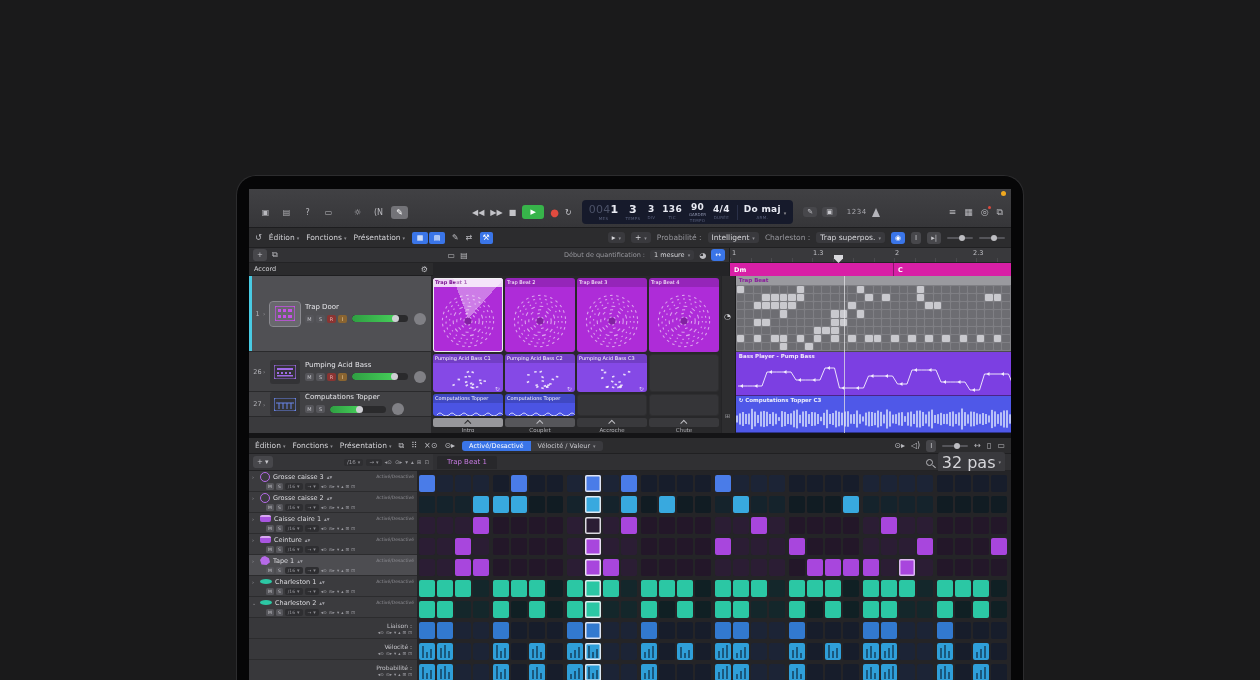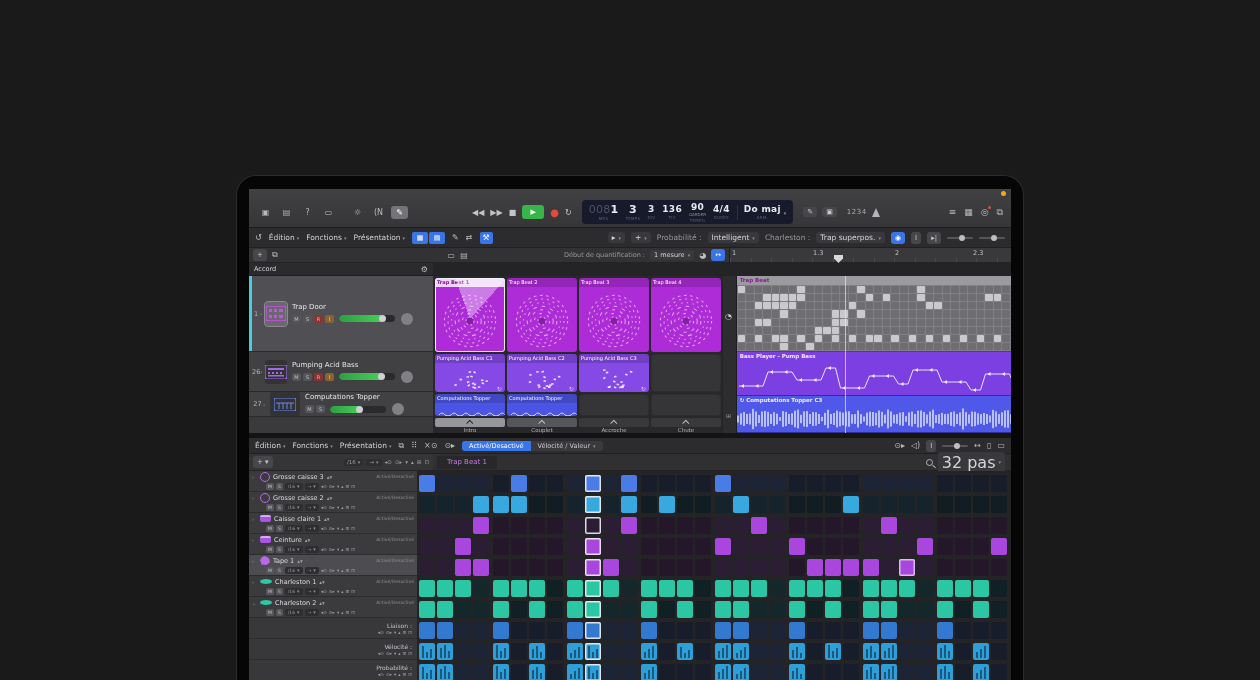--- a/index.html
+++ b/index.html
@@ -76,21 +76,21 @@
   
   .upper-body{display:flex;height:157px;background:#232325;}
   .track-panel{width:184px;background:#3a3a3d;position:relative;}
   .track-row{position:relative;display:flex;align-items:center;border-bottom:1px solid #2a2a2c;background:#414144;padding-left:3px;}
   .track-row.sel{background:#505054;}
   .tstrip{position:absolute;left:0;top:0;bottom:0;width:3px;background:#49cbe4;}
   .tnum{width:11px;font-size:6.5px;color:#b4b4b9;text-align:center;}
   .tdisc{font-size:6px;color:#9a9a9f;width:7px;}
   .ticon{width:30px;height:24px;border-radius:3px;background:#333336;display:flex;align-items:center;justify-content:center;margin-right:5px;}
   .sel .ticon{background:#68686d;outline:1px solid #8a8a90;}
-  .tmain{flex:1;padding-right:20px;}
+  .tmain{flex:1;padding-right:5px;}
   .tname{font-size:7px;color:#e4e4e8;margin-bottom:2px;}
   .tctl{display:flex;align-items:center;gap:2px;}
   .msbtn{width:9px;height:8px;background:#55555a;border-radius:2px;color:#c4c4c9;font-size:5px;text-align:center;line-height:8px;}
   .msbtn.r{background:#8a3432;color:#f0b0ae;}
   .msbtn.i{background:#8a6430;color:#f0d0a0;}
   .meter{width:56px;height:7px;background:#2a2a2c;border-radius:4px;margin-left:3px;position:relative;overflow:hidden;}
   .meter i{position:absolute;left:0;top:0;bottom:0;background:linear-gradient(90deg,#2f9f42,#46cf5a);border-radius:4px;}
   .meter b{position:absolute;top:0;width:7px;height:7px;border-radius:50%;background:#cfcfd4;}
   .pan{width:12px;height:12px;border-radius:50%;background:#808085;margin-left:4px;flex:none;}
 
@@ -202,21 +202,21 @@
         <div class="transport">
           <span class="tr-ic">◀◀</span>
           <span class="tr-ic">▶▶</span>
           <span class="tr-ic">■</span>
           <span class="play-btn">▶</span>
           <span class="rec-btn">●</span>
           <span class="tr-ic">↻</span>
         </div>
         <div class="lcd">
           <div class="lcd-seg">
-            <span class="lcd-val"><span class="dim">008</span><span>1</span></span>
+            <span class="lcd-val"><span class="dim">004</span><span>1</span></span>
             <span class="lcd-lab">MES</span>
           </div>
           <div class="lcd-seg">
             <span class="lcd-val">3</span>
             <span class="lcd-lab">TEMPS</span>
           </div>
           <div class="lcd-seg">
             <span class="lcd-val sm">3</span>
             <span class="lcd-lab">DIV</span>
           </div>
@@ -321,20 +321,24 @@
             <span class="rl" style="left: 243px;">2.3</span>
           </div>
       </div>
 
       <div class="accord-row">
         <div class="accord-left">
           <span>Accord</span>
           <span style="margin-left:auto" class="tb-ic">⚙</span>
         </div>
         <div class="accord-mid"></div>
+        <div class="chordbar">
+            <div class="chord-seg" style="left: 0px; width: 164px;">Dm</div>
+            <div class="chord-seg" style="left: 164px; width: 118px;">C</div>
+          </div>
       </div>
 
       <div class="upper-body">
         <div class="track-panel" id="trackPanel">
             <div class="track-row sel" style="height: 76px;">
               <div class="tstrip"></div>
               <span class="tnum">1</span>
               <span class="tdisc">›</span>
               <div class="ticon">
                 <svg width="20" height="15">

